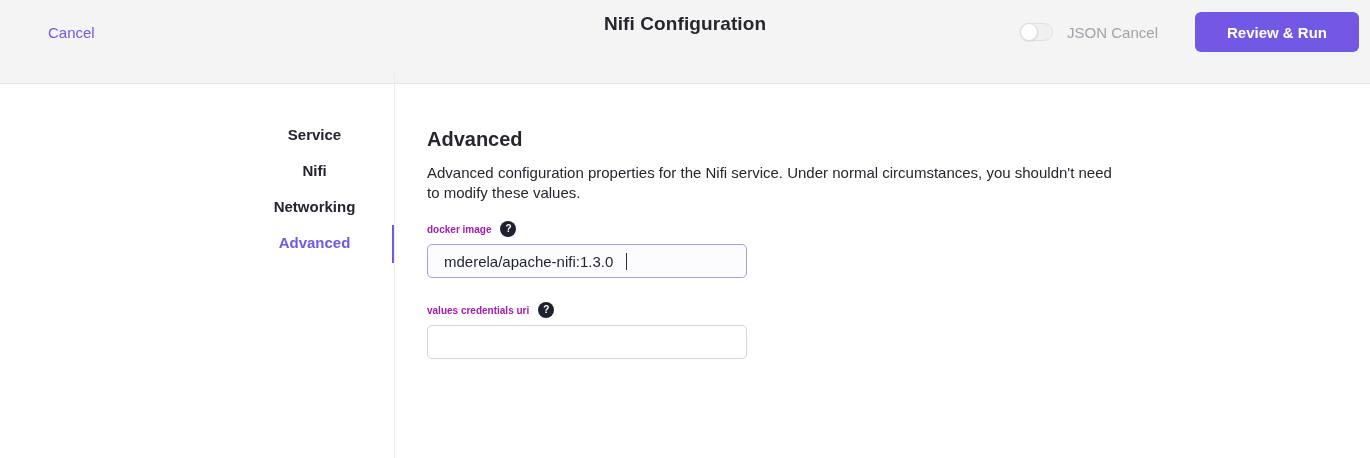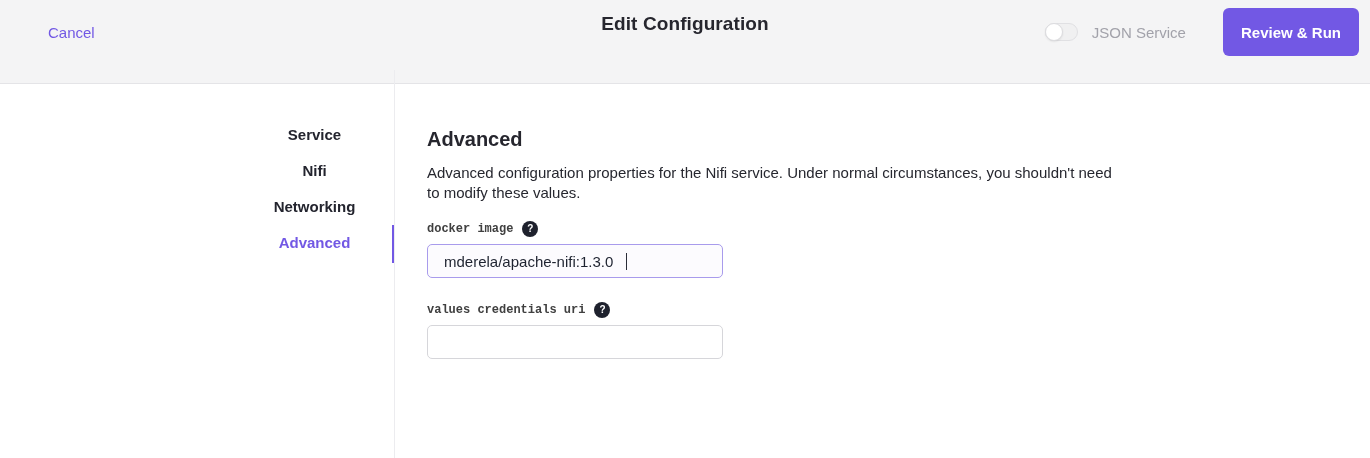--- a/index.html
+++ b/index.html
@@ -42,21 +42,21 @@
     position: absolute; left: -1px; top: -1px;
     width: 18px; height: 18px; border-radius: 50%;
     background: #ffffff; border: 1px solid #dcdcdf;
     box-shadow: 0 1px 2px rgba(0,0,0,.08);
   }
   .json-editor-label {
     margin-left: 14px; font-size: 15px; font-weight: 500; color: #a2a2aa;
   }
   .review-run-btn {
     margin-left: 37px;
-    min-width: 128px; height: 48px; padding: 0 18px;
+    min-width: 128px; height: 40px; padding: 0 32px;
     background: #7258e4; color: #ffffff;
     border: none; border-radius: 6px;
     font-family: inherit; font-size: 15px; font-weight: 600;
     cursor: pointer;
   }
 
   
   .v-divider {
     position: absolute; left: 394px; top: 70px; bottom: 0;
     width: 1px; background: #ececef; z-index: 3;
@@ -87,31 +87,31 @@
     margin-top: 44px;
     font-size: 20px; font-weight: 600; color: #26262e;
   }
   .section-description {
     margin-top: 12px; max-width: 700px;
     font-size: 15px; line-height: 20px; color: #26272f;
   }
   .field-group { margin-top: 17px; }
   .field-group + .field-group { margin-top: 23px; }
   .field-label-row { display: flex; align-items: center; height: 18px; }
-  .field-label { font-size: 12px; font-weight: 700; color: #404040; font-family: Liberation Mono, monospace; }
+  .field-label { font-size: 10px; font-weight: 700; color: #a21caf; }
   .help-icon {
     margin-left: 9px;
     width: 16px; height: 16px; border-radius: 50%;
     background: #1e212d; color: #ffffff;
     font-size: 10px; font-weight: 700; line-height: 16px; text-align: center;
     cursor: pointer; flex: 0 0 auto;
   }
   .input-wrap { position: relative; margin-top: 6px; width: 354px; }
   .text-input {
-    width: 296px; height: 34px;
+    width: 320px; height: 34px;
     padding: 0 16px;
     border: 1px solid #d6d6da; border-radius: 5px;
     background: #ffffff;
     font-family: inherit; font-size: 15px; color: #1e2330;
     outline: none;
   }
   .text-input.focused {
     border-color: #a89bec;
     background: #fcfbfe;
   }
@@ -123,28 +123,28 @@
 </style>
 </head>
 <body>
 
 <div class="app">
 
   <header class="header">
     <a class="cancel-link">Cancel</a>
 
     <div class="title-block">
-      <div class="page-title">Edit Configuration</div>
+      <div class="page-title">Nifi Configuration</div>
     </div>
 
     <div class="header-right">
       <div class="toggle">
         <div class="toggle-knob"></div>
       </div>
-      <span class="json-editor-label">JSON Service</span>
+      <span class="json-editor-label">JSON Cancel</span>
       <button class="review-run-btn">Review &amp; Run</button>
     </div>
   </header>
 
   <div class="v-divider"></div>
 
   <nav class="sidebar">
     <ul class="sidebar-nav">
       <li class="sidebar-item">Service</li>
       <li class="sidebar-item">Nifi</li>

